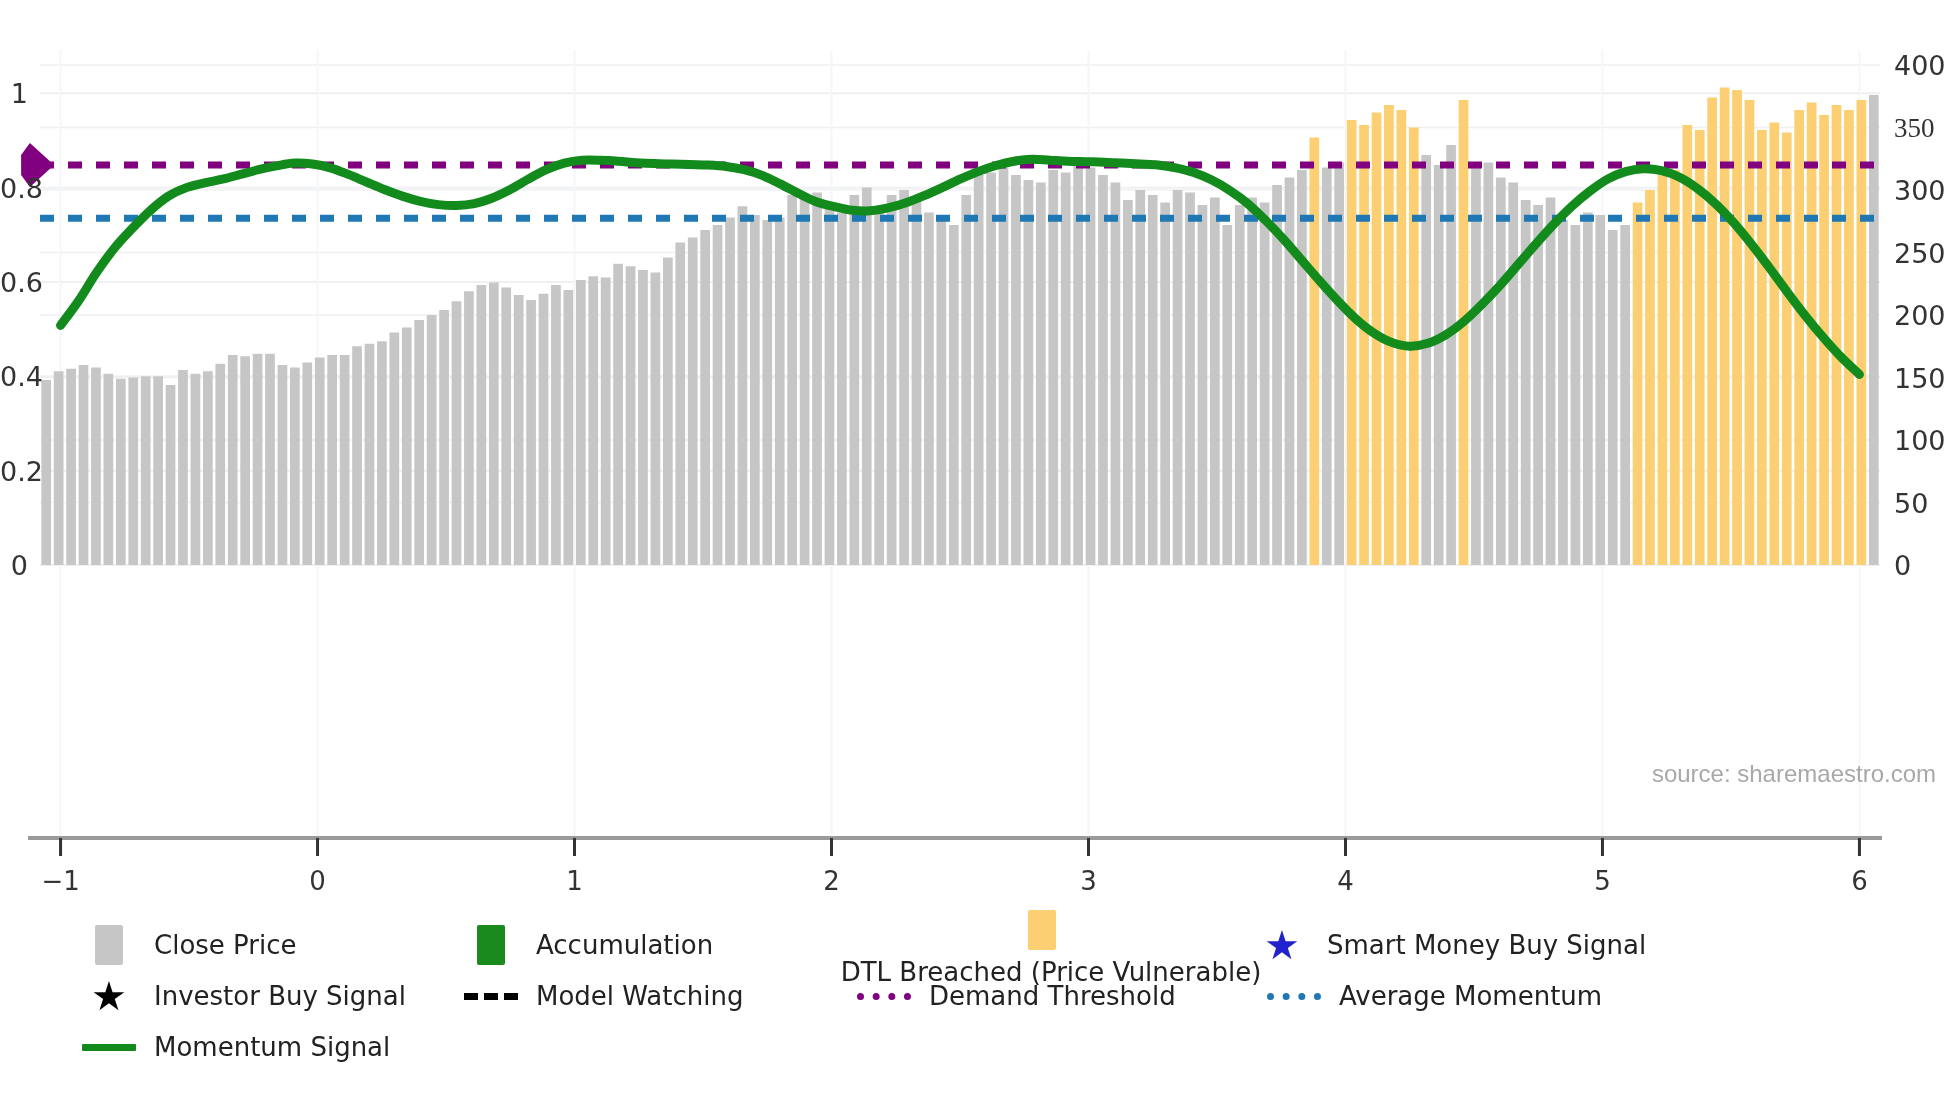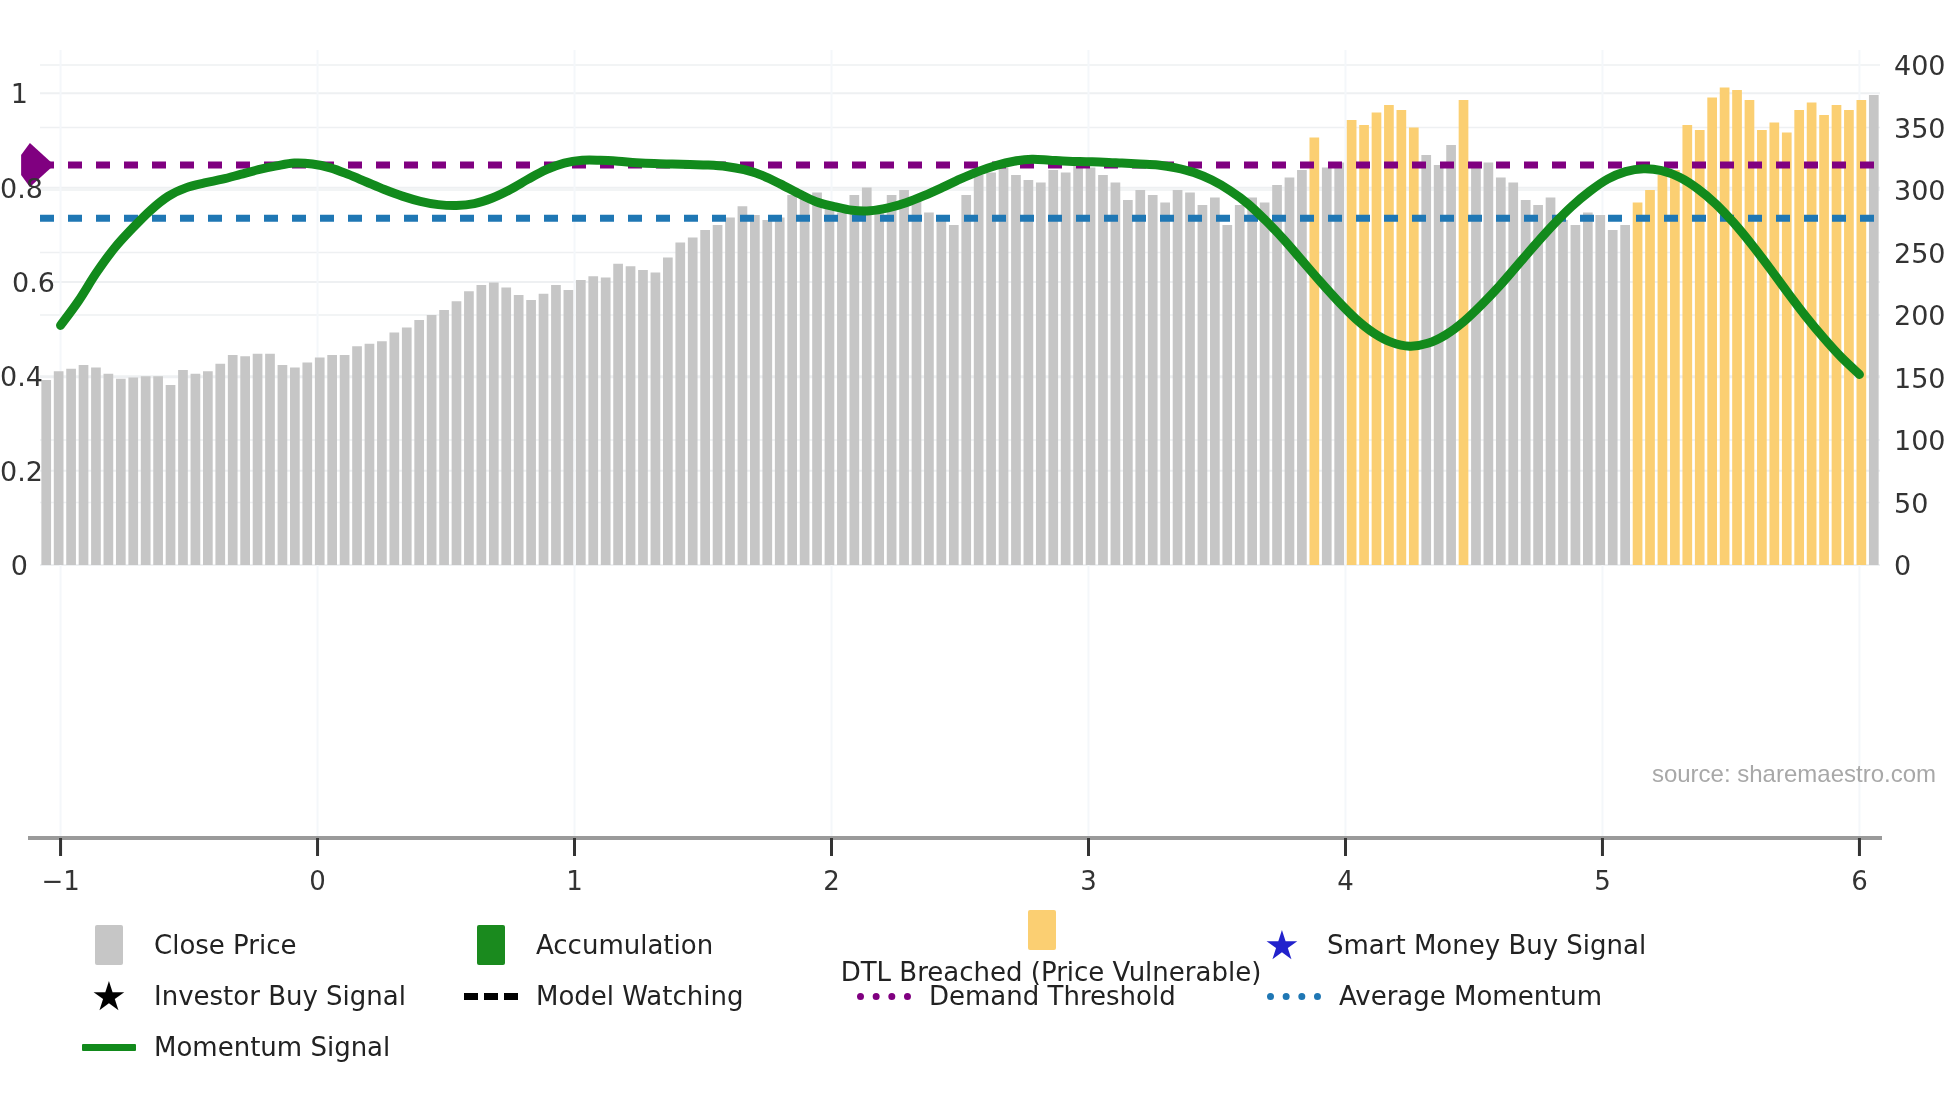--- a/index.html
+++ b/index.html
@@ -225,28 +225,28 @@
         <line x1="1088.4916201117317" x2="1088.4916201117317" y1="838" y2="856" stroke="#333" stroke-width="3"></line>
         <line x1="1345.4748603351954" x2="1345.4748603351954" y1="838" y2="856" stroke="#333" stroke-width="3"></line>
         <line x1="1602.4581005586592" x2="1602.4581005586592" y1="838" y2="856" stroke="#333" stroke-width="3"></line>
         <line x1="1859.441340782123" x2="1859.441340782123" y1="838" y2="856" stroke="#333" stroke-width="3"></line>
       </g>
   </svg>
 
   <div id="left-tick-labels">
       <div class="axis-label left" style="left: 0px; width: 28px; top: 93.3019px;">1</div>
       <div class="axis-label left" style="left: 0px; width: 43px; top: 187.642px;">0.8</div>
-      <div class="axis-label left" style="left: 0px; width: 28px; top: 281.981px; padding-left: 12px;">0.6</div>
+      <div class="axis-label left" style="left: 0px; width: 28px; top: 281.981px;">0.6</div>
       <div class="axis-label left" style="left: 0px; width: 28px; top: 376.321px;">0.4</div>
       <div class="axis-label left" style="left: 0px; width: 28px; top: 470.66px;">0.2</div>
       <div class="axis-label left" style="left: 0px; width: 28px; top: 565px;">0</div>
     </div>
   <div id="right-tick-labels">
       <div class="axis-label right" style="left: 1894px; top: 65px;">400</div>
-      <div class="axis-label right" style="left: 1894px; top: 127.5px;">350</div>
+      <div class="axis-label right" style="left: 1894px; top: 127.5px; font-family: Liberation Serif, serif;">350</div>
       <div class="axis-label right" style="left: 1894px; top: 190px;">300</div>
       <div class="axis-label right" style="left: 1894px; top: 252.5px;">250</div>
       <div class="axis-label right" style="left: 1894px; top: 315px;">200</div>
       <div class="axis-label right" style="left: 1894px; top: 377.5px;">150</div>
       <div class="axis-label right" style="left: 1894px; top: 440px;">100</div>
       <div class="axis-label right" style="left: 1894px; top: 502.5px;">50</div>
       <div class="axis-label right" style="left: 1894px; top: 565px;">0</div>
     </div>
   <div id="x-tick-labels">
       <div class="xtick-label" style="left: 60.5587px; top: 868px;">−1</div>

